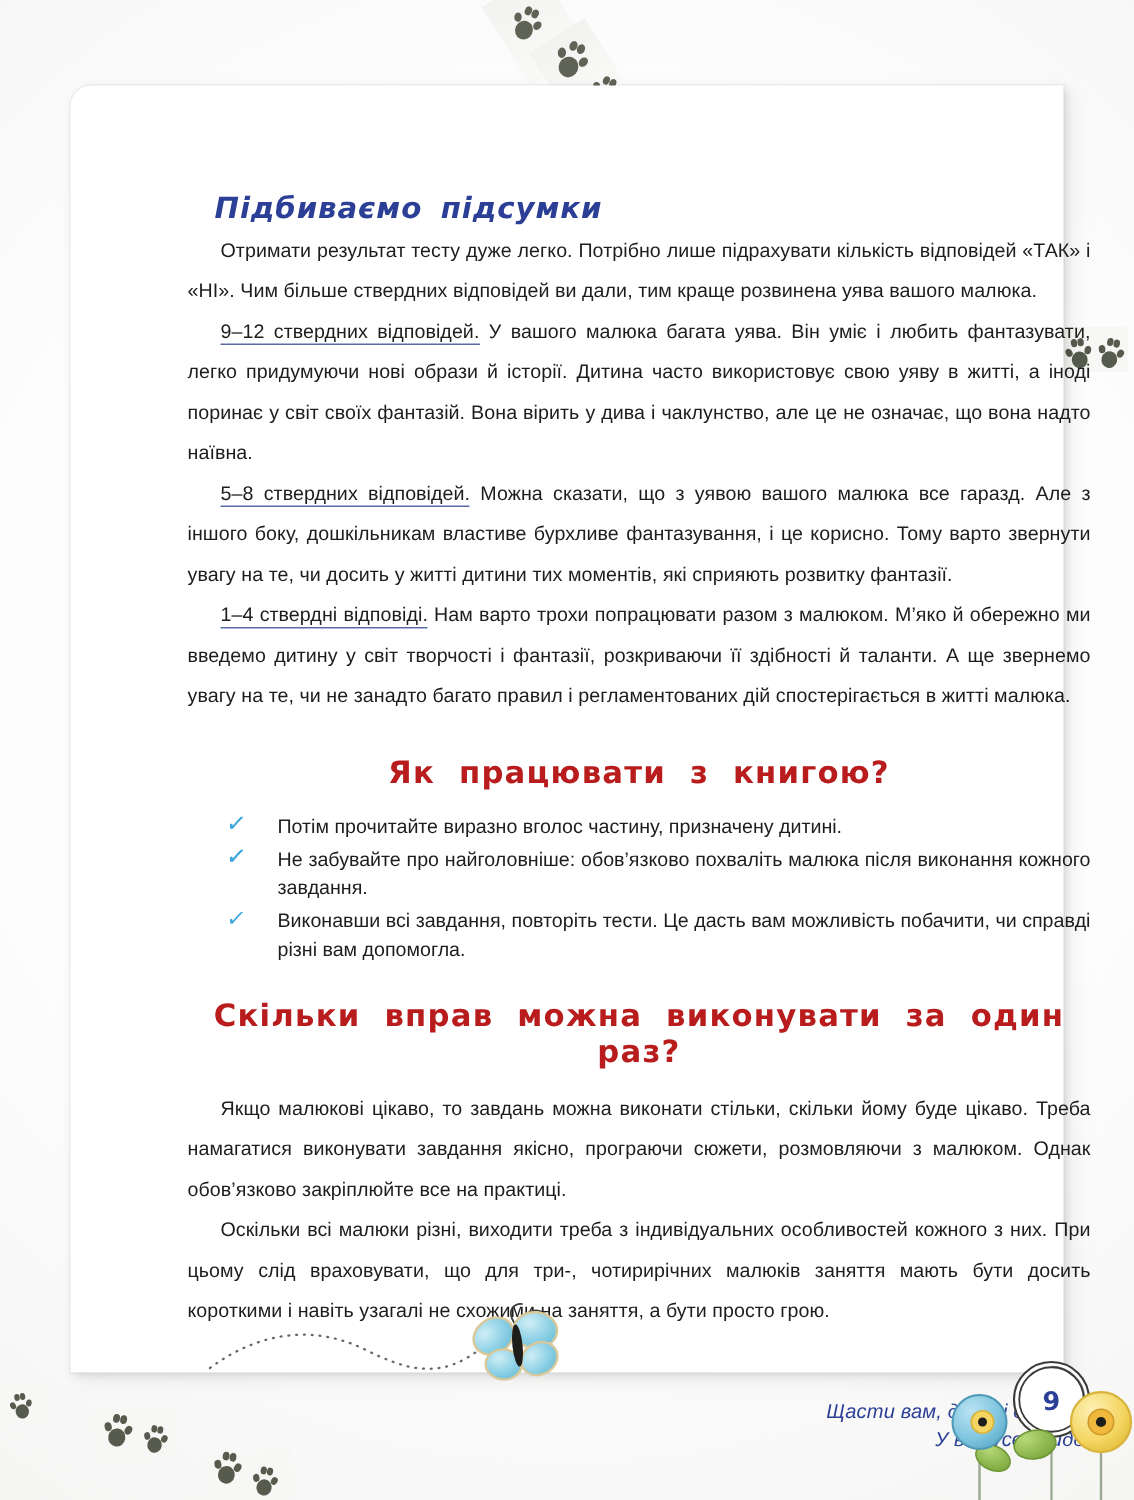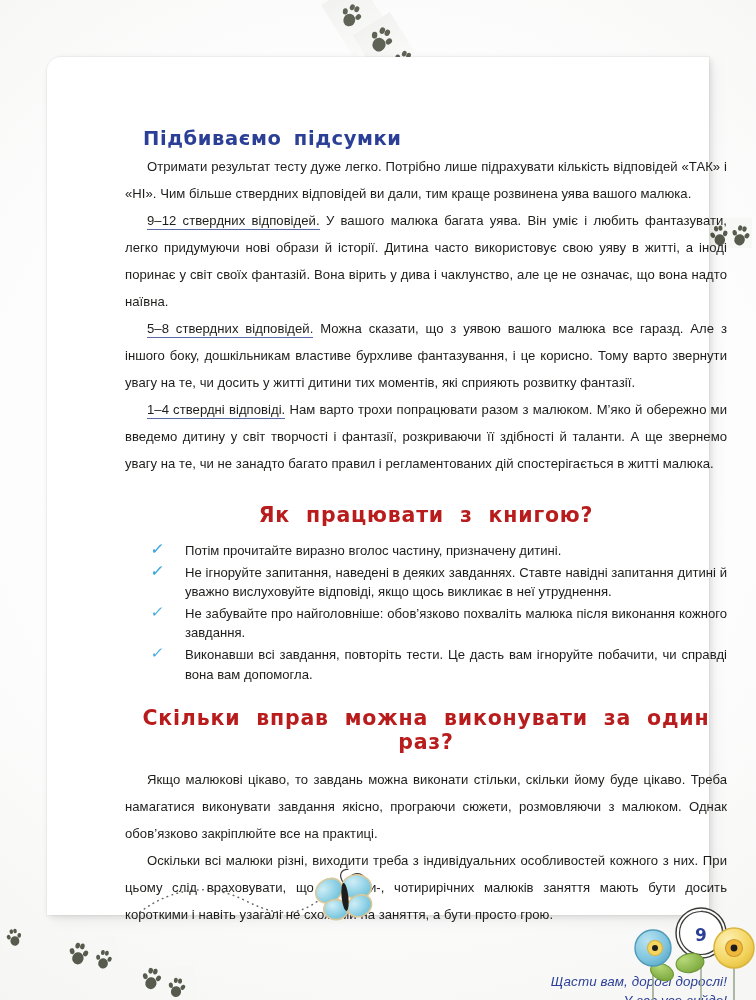--- a/index.html
+++ b/index.html
@@ -49,20 +49,21 @@
 
   
   .h-blue {
     color: #2b3f96;
     font-size: 19.5px;
     font-weight: bold;
     letter-spacing: 0.6px;
     word-spacing: 5px;
     margin: 0 0 3px 18px;
     font-family: "DejaVu Sans", sans-serif;
+    font-style: italic;
   }
   .h-orange {
     color: #b91c1c;
     font-size: 20.5px;
     font-weight: bold;
     text-align: center;
     letter-spacing: 0.8px;
     word-spacing: 8px;
     margin: 26px 0 14px 0;
     font-family: "DejaVu Sans", sans-serif;
@@ -224,29 +225,28 @@
       </li>
       <li>
         <span class="tick">✓</span>
         <span>Потім прочитайте виразно вголос частину, призначену дитині.</span>
       </li>
       <li>
         <span class="tick">✓</span>
       </li>
       <li>
         <span class="tick">✓</span>
-        <span>Не ігноруйте запитання, наведені в деяких завданнях. Ставте навідні запитання дитині й уважно вислуховуйте відповіді, якщо щось викликає в неї утруднення.</span>
       </li>
       <li>
         <span class="tick">✓</span>
         <span>Не забувайте про найголовніше: обов’язково похваліть малюка після виконання кожного завдання.</span>
       </li>
       <li>
         <span class="tick">✓</span>
-        <span>Виконавши всі завдання, повторіть тести. Це дасть вам ігноруйте побачити, чи справді вона вам допомогла.</span>
+        <span>Виконавши всі завдання, повторіть тести. Це дасть вам можливість побачити, чи справді різні вам допомогла.</span>
       </li>
     </ul>
 
     <h2 class="h-orange tight">Скільки  вправ  можна  виконувати  за  один  раз?</h2>
 
     <p class="body">Якщо малюкові цікаво, то завдань можна виконати стільки, скільки йому буде цікаво. Треба намагатися виконувати завдання якісно, програючи сюжети, розмовляючи з малюком. Однак обов’язково закріплюйте все на практиці.</p>
     <p class="body">Оскільки всі малюки різні, виходити треба з індивідуальних особливостей кожного з них. При цьому слід враховувати, що для три-, чотирирічних малюків заняття мають бути досить короткими і навіть узагалі не схожими на заняття, а бути просто грою.</p>
 
     <div class="signature">
       <div>Щасти вам, дорогі дорослі!</div>

